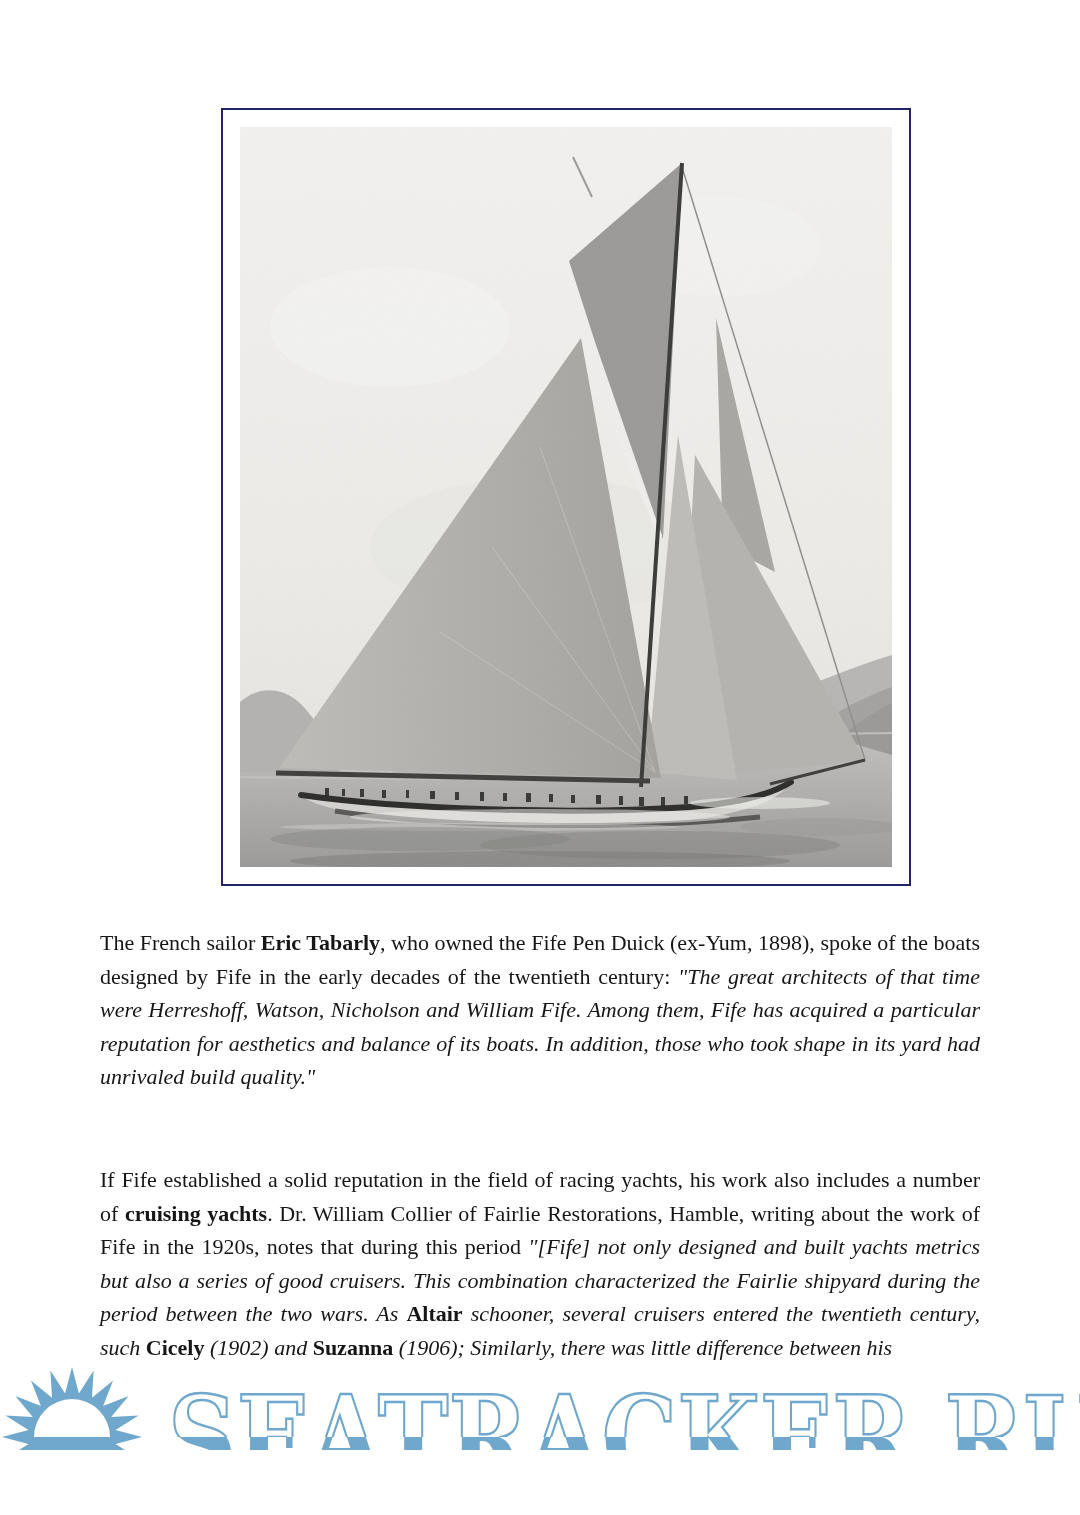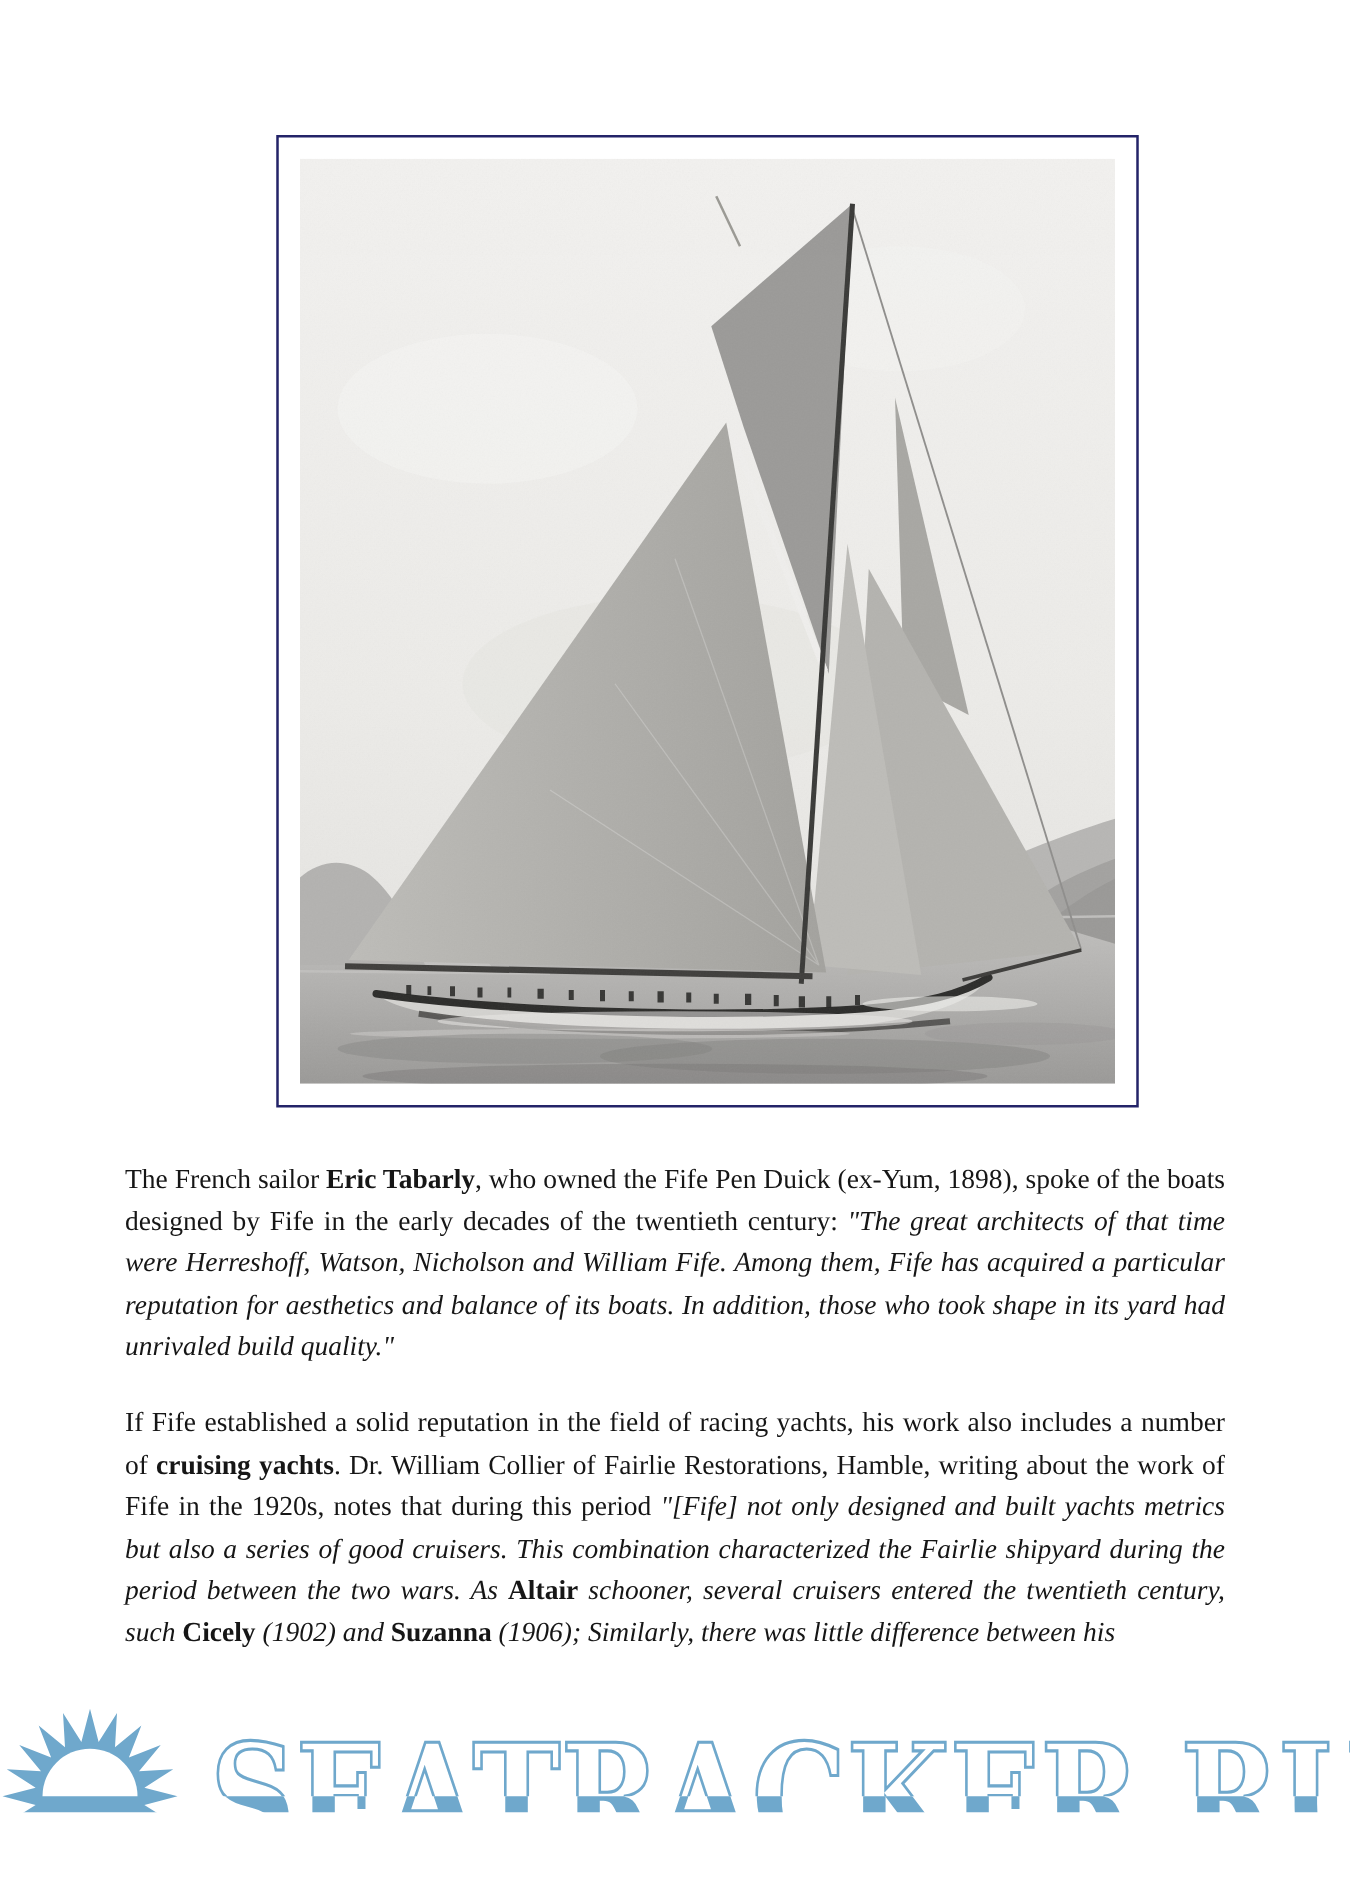--- a/index.html
+++ b/index.html
@@ -9,21 +9,21 @@
   
   .photo-frame{position:absolute;left:221px;top:108px;width:686px;height:774px;
                border:2px solid #232368;background:#ffffff;}
   .photo-frame svg{position:absolute;left:17px;top:17px;}
 
   
   .body-text{position:absolute;left:100px;width:880px;margin:0;
              font-size:22px;line-height:33.6px;color:#161616;
              text-align:justify;}
   .p1{top:926px;}
-  .p2{top:1121px;}
+  .p2{top:1163px;}
   .r-b{font-weight:bold;}
   .r-i{font-style:italic;}
 
   
   .wm-sun{position:absolute;left:-3px;top:1362px;}
   .wm-text-wrap{position:absolute;left:168px;top:1380px;width:1120px;height:120px;
                 transform:scaleX(0.82);transform-origin:left top;pointer-events:none;}
   .wm-text{position:absolute;left:0;top:0;white-space:nowrap;
            font-family:"DejaVu Serif",serif;font-weight:bold;font-size:116px;line-height:116px;
            letter-spacing:0px;}

